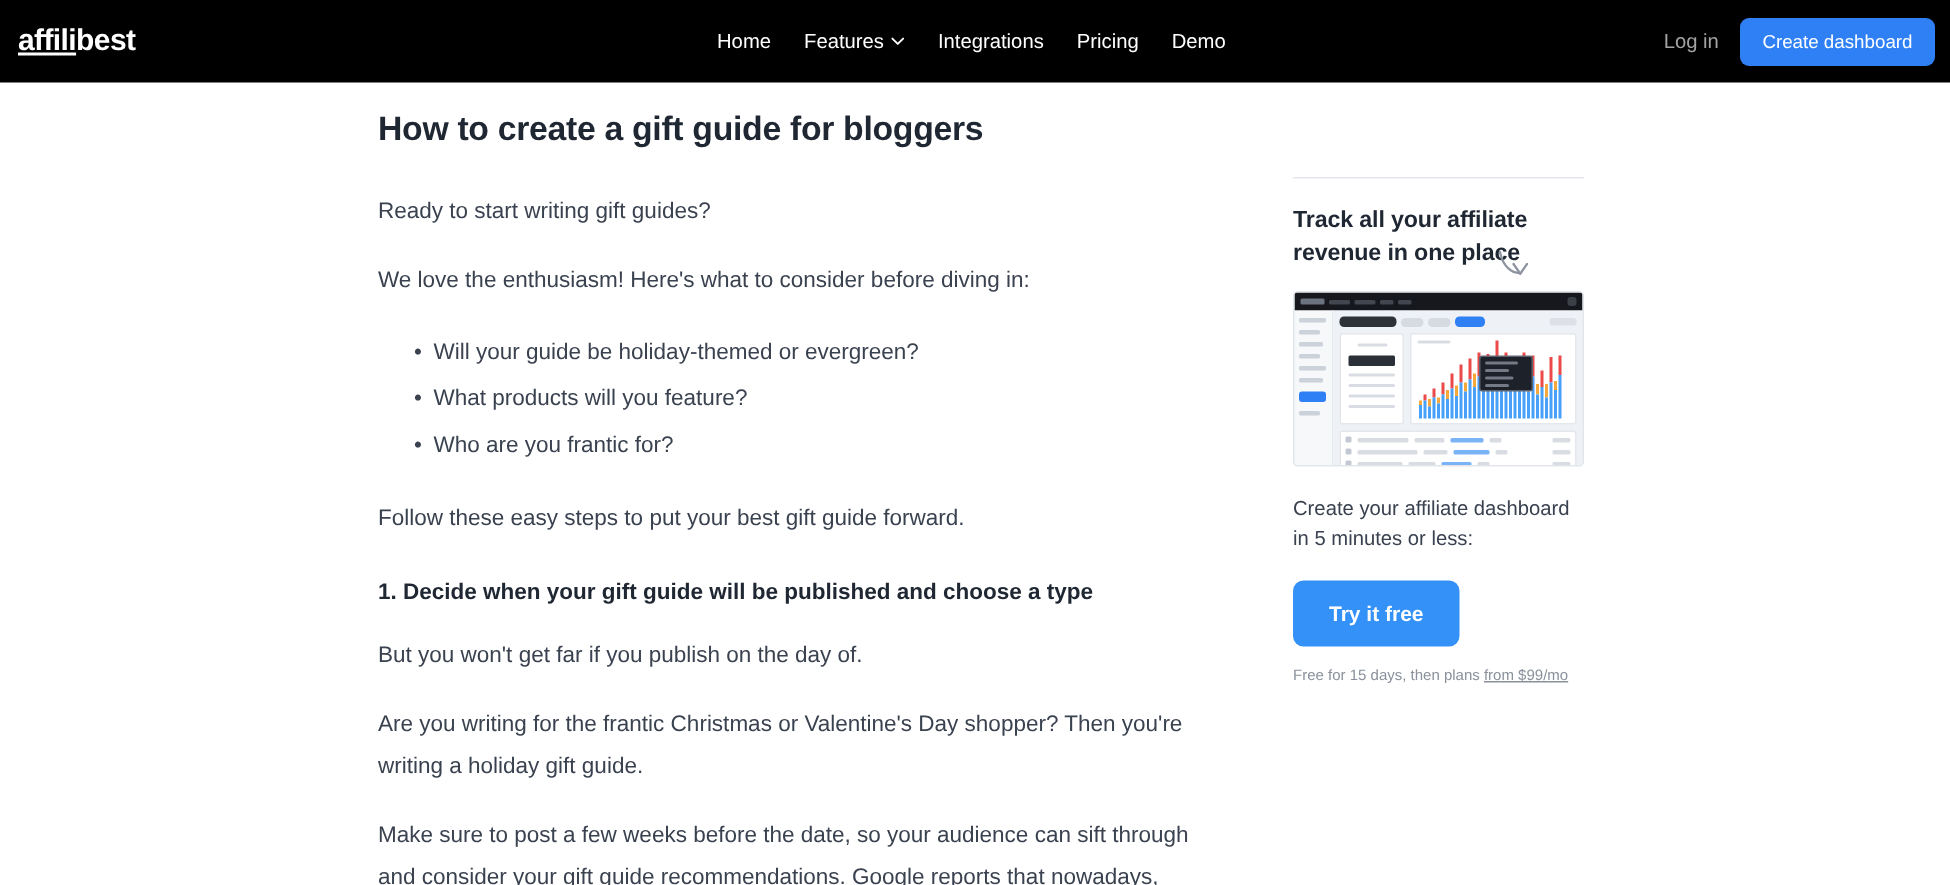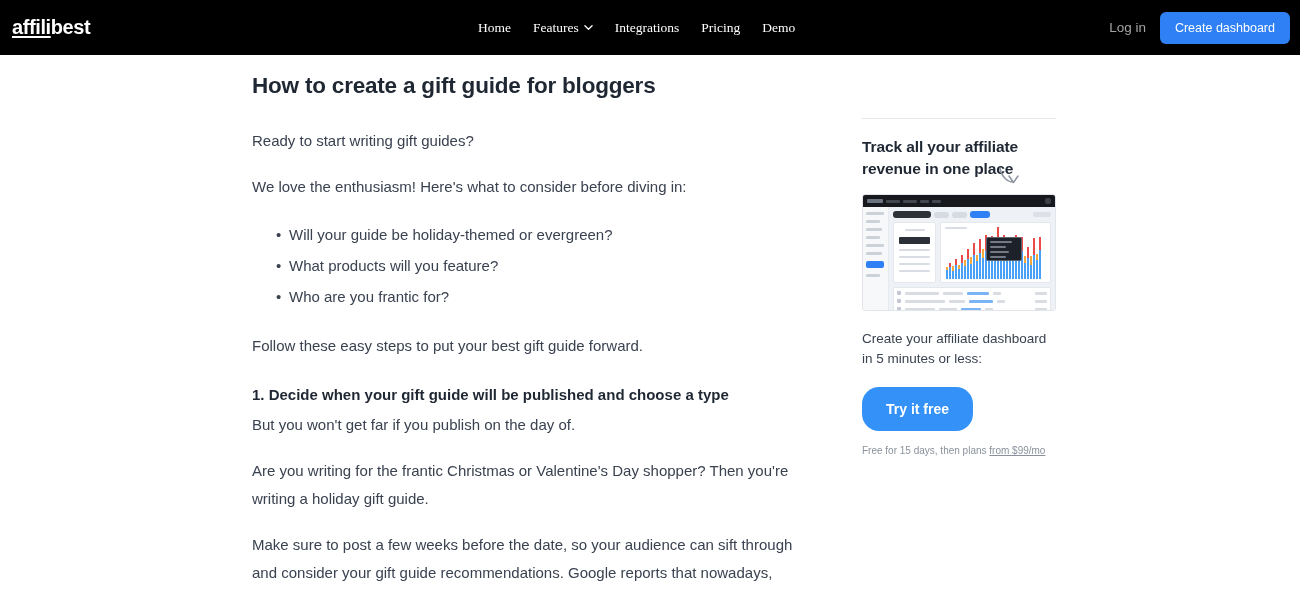--- a/index.html
+++ b/index.html
@@ -38,21 +38,20 @@
     gap: 22px;
   }
   .navitem {
     color: #ffffff;
     font-size: 13.5px;
     display: flex;
     align-items: center;
     gap: 5px;
     cursor: pointer;
     white-space: nowrap;
-    font-family: Liberation Serif, serif;
   }
   .chev { display: inline-block; width: 9px; height: 9px; }
   .chev svg { display: block; }
 
   .rightnav {
     position: absolute;
     right: 10px;
     top: 0;
     height: 55px;
     display: flex;
@@ -102,21 +101,21 @@
     font-size: 15px;
     line-height: 28px;
     color: #3a4250;
     margin-bottom: 18px;
   }
   .article h2 {
     font-size: 15px;
     font-weight: 700;
     color: #1f2733;
     margin-top: 26px;
-    margin-bottom: 8px;
+    margin-bottom: 20px;
   }
   .article ul {
     list-style: none;
     margin: 12px 0 20px 0;
   }
   .article li {
     font-size: 15px;
     line-height: 31px;
     color: #3a4250;
     padding-left: 37px;
@@ -228,21 +227,21 @@
     color: #3a4250;
     margin-top: 18px;
   }
   .btn-try {
     margin-top: 18px;
     background: #3391f7;
     color: #ffffff;
     font-size: 14px;
     font-weight: 700;
     border: none;
-    border-radius: 17px;
+    border-radius: 7px;
     padding: 14px 24px;
     cursor: pointer;
     font-family: "Liberation Sans", sans-serif;
   }
   .sb-fine {
     margin-top: 14px;
     font-size: 10px;
     color: #8a919c;
     white-space: nowrap;
   }

